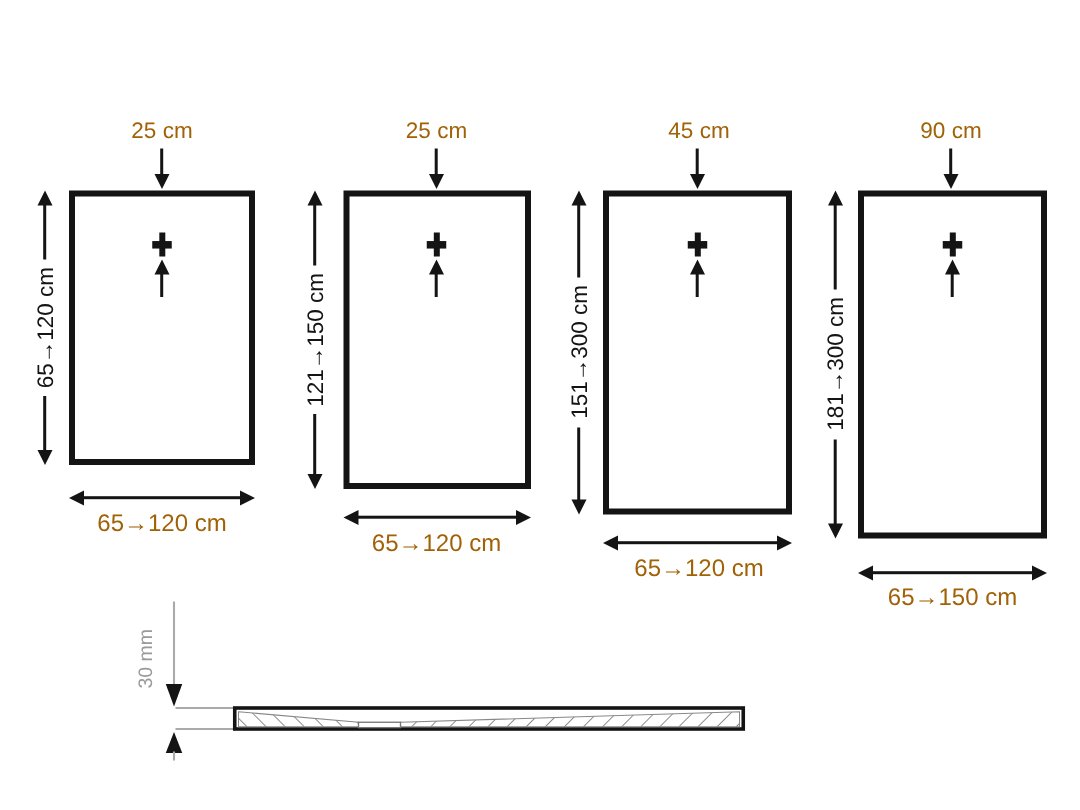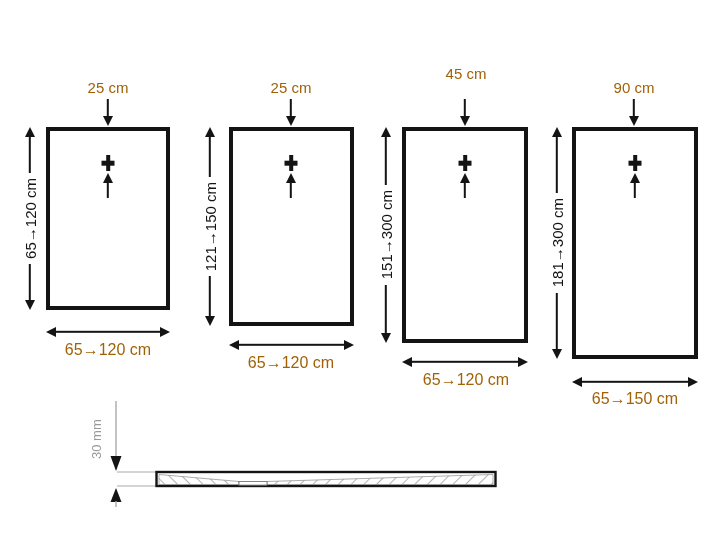--- a/index.html
+++ b/index.html
@@ -110,21 +110,21 @@
     <div class="ln"></div>
     <div class="tri-up cx" style="top:0"></div>
   </div>
   <div class="harrow" style="left:229px;top:339px;width:125px">
     <div class="ln"></div>
     <div class="tri-left hl"></div>
     <div class="tri-right hr"></div>
   </div>
   <div class="dlabel blabel" style="left:291px;top:355px">65→120 cm</div>
 
-  <div class="dlabel" style="left:466px;top:66px">45 cm</div>
+  <div class="dlabel" style="left:466px;top:80px">45 cm</div>
   <div class="varrow down" style="left:459px;top:99px;height:27px">
     <div class="ln"></div>
     <div class="tri-down cx" style="bottom:0"></div>
   </div>
   <div class="vdim" style="left:369px;top:127px;height:216px">
     <div class="seg top">
       <div class="ln"></div>
       <div class="tri-up cx" style="top:0"></div>
     </div>
     <div class="vlabel">151→300 cm</div>

